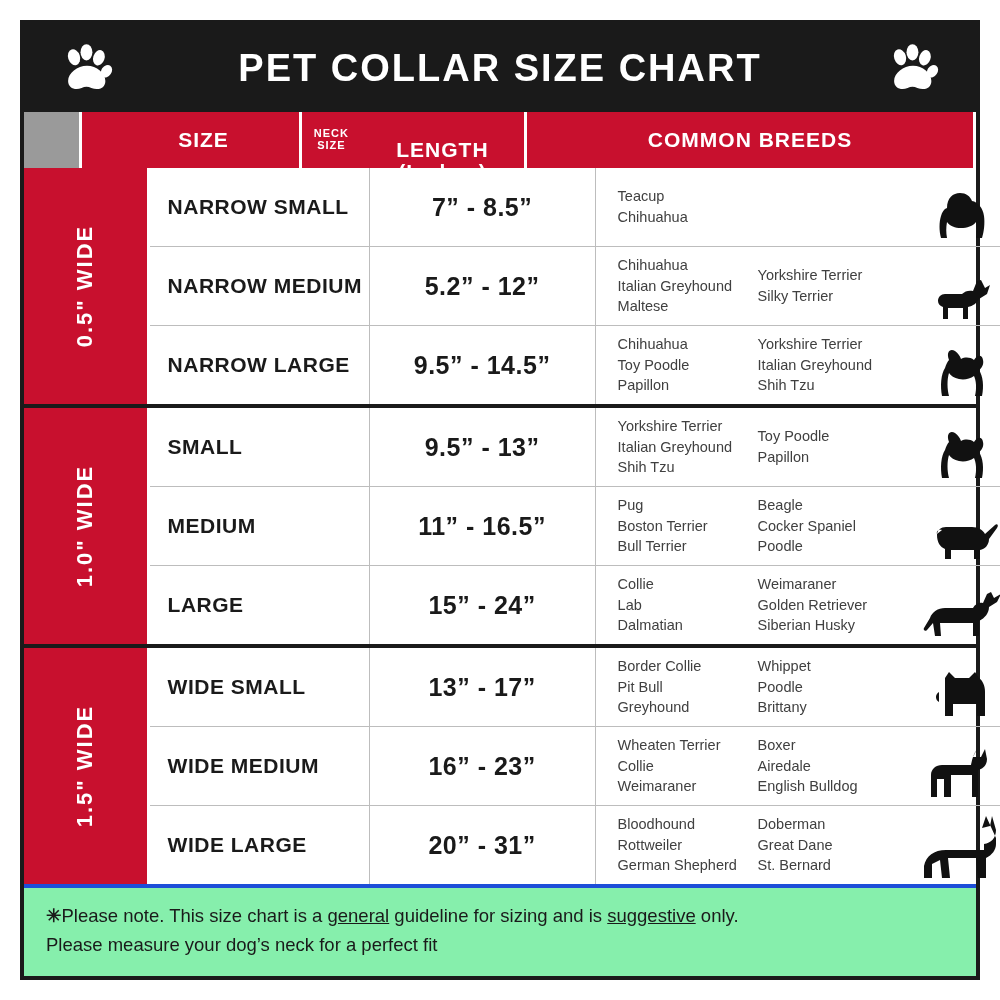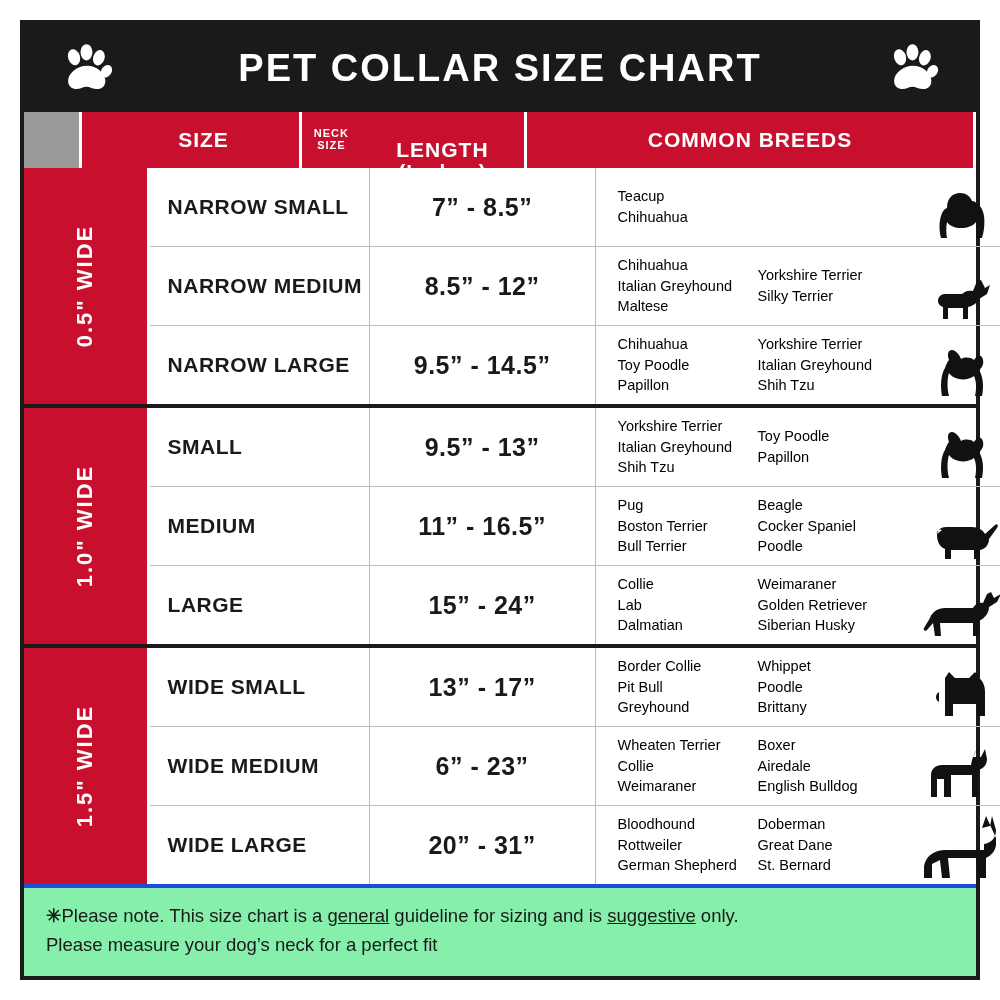--- a/index.html
+++ b/index.html
@@ -162,21 +162,21 @@
   .breed-cols {
     display: flex;
     gap: 0px;
     flex: 1 1 auto;
   }
   .breed-col {
     display: flex;
     flex-direction: column;
     justify-content: center;
     font-size: 14.5px;
-    color: #000000;
+    color: #404040;
     line-height: 1.42;
     min-width: 140px;
   }
   .breed-col.second { min-width: 150px; }
   .dog-icon {
     flex: 0 0 120px;
     display: flex;
     align-items: flex-end;
     justify-content: center;
     height: 100%;
@@ -258,21 +258,21 @@
               <div class="dog-icon">
                 <svg width="62" height="56" viewBox="0 0 62 56">
                   <path fill="#111111" d="M14 18 C14 8 20 3 27 3 C33 3 37 6 39 11 C45 12 50 18 51 26 C52 33 51 42 49 48 L43 48 C44 42 44 36 43 32 C40 36 34 38 28 38 C22 38 17 36 14 32 C13 37 13 43 14 48 L8 48 C6 41 6 32 8 26 C9 22 11 19 14 18 Z M22 12 C24 11 26 12 26 14 C26 16 24 17 22 16 Z M33 12 C35 11 37 12 37 14 C37 16 35 17 33 16 Z"></path>
                 </svg>
               </div>
             </div>
           </div>
 
           <div class="row">
             <div class="cell-size">NARROW MEDIUM</div>
-            <div class="cell-length">8.5” - 12”</div>
+            <div class="cell-length">5.2” - 12”</div>
             <div class="cell-breeds">
               <div class="breed-cols">
                 <div class="breed-col">
                   <div>Chihuahua</div>
                   <div>Italian Greyhound</div>
                   <div>Maltese</div>
                 </div>
                 <div class="breed-col second">
                   <div>Yorkshire Terrier</div>
                   <div>Silky Terrier</div>
@@ -418,21 +418,21 @@
               <div class="dog-icon">
                 <svg width="78" height="58" viewBox="0 0 78 58">
                   <path fill="#111111" d="M20 10 L24 4 L30 10 L44 10 L50 4 L54 10 C58 13 60 18 60 24 L60 48 L52 48 L52 36 L28 36 L28 48 L20 48 L20 24 C20 18 20 13 20 10 Z M14 24 C10 26 10 32 14 34 Z"></path>
                 </svg>
               </div>
             </div>
           </div>
 
           <div class="row">
             <div class="cell-size">WIDE MEDIUM</div>
-            <div class="cell-length">6” - 23”</div>
+            <div class="cell-length">16” - 23”</div>
             <div class="cell-breeds">
               <div class="breed-cols">
                 <div class="breed-col">
                   <div>Wheaten Terrier</div>
                   <div>Collie</div>
                   <div>Weimaraner</div>
                 </div>
                 <div class="breed-col second">
                   <div>Boxer</div>
                   <div>Airedale</div>

